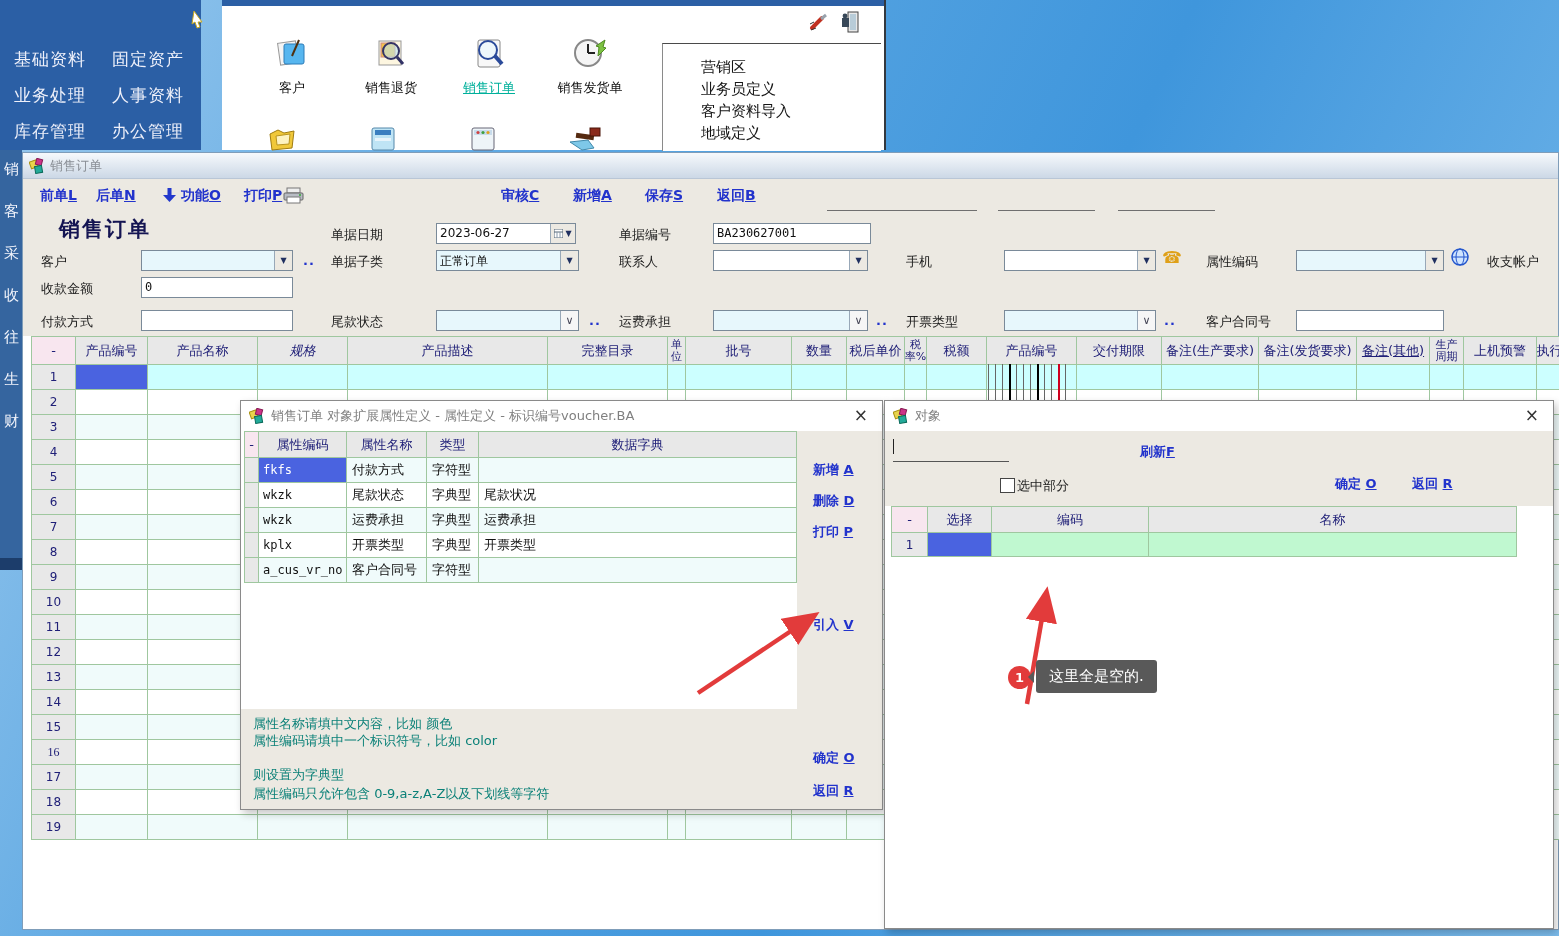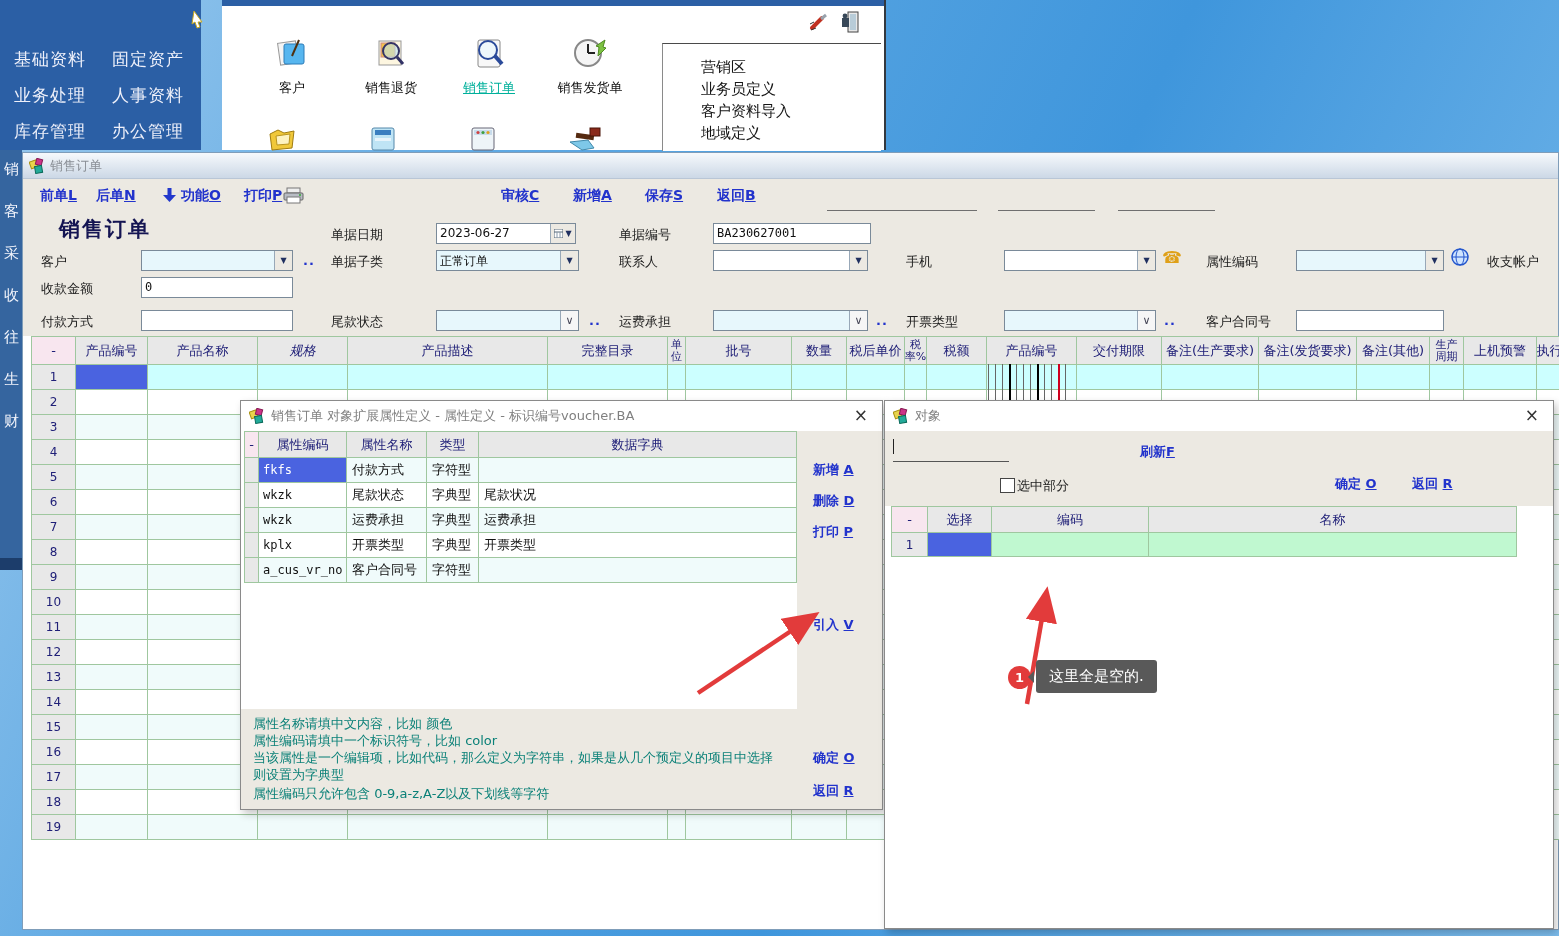--- a/index.html
+++ b/index.html
@@ -292,21 +292,21 @@
           <div class="g-cell g-small" style="width: 18px;">单位</div>
           <div class="g-cell" style="width: 106px;">批号</div>
           <div class="g-cell" style="width: 55px;">数量</div>
           <div class="g-cell" style="width: 58px;">税后单价</div>
           <div class="g-cell g-small" style="width: 22px;">税率%</div>
           <div class="g-cell" style="width: 60px;">税额</div>
           <div class="g-cell" style="width: 90px;">产品编号</div>
           <div class="g-cell" style="width: 85px;">交付期限</div>
           <div class="g-cell" style="width: 97px;">备注(生产要求)</div>
           <div class="g-cell" style="width: 98px;">备注(发货要求)</div>
-          <div class="g-cell" style="width: 73px;">备注(其他)</div>
+          <div class="g-cell" style="width: 73px; text-decoration: underline;">备注(其他)</div>
           <div class="g-cell g-small" style="width: 34px;">生产周期</div>
           <div class="g-cell" style="width: 73px;">上机预警</div>
           <div class="g-cell" style="width: 26px;">执行</div>
         </div>
         <div class="g-row">
           <div class="g-cell g-rownum" style="width: 44px;">1</div>
           <div class="g-cell r-cyan sel-cell" style="width: 72px;"></div>
           <div class="g-cell r-cyan" style="width: 110px;"></div>
           <div class="g-cell r-cyan" style="width: 90px;"></div>
           <div class="g-cell r-cyan" style="width: 200px;"></div>
@@ -628,21 +628,21 @@
           <div class="g-cell r-az" style="width: 90px;"></div>
           <div class="g-cell r-az" style="width: 85px;"></div>
           <div class="g-cell r-az" style="width: 97px;"></div>
           <div class="g-cell r-az" style="width: 98px;"></div>
           <div class="g-cell r-az" style="width: 73px;"></div>
           <div class="g-cell r-az" style="width: 34px;"></div>
           <div class="g-cell r-az" style="width: 73px;"></div>
           <div class="g-cell r-az" style="width: 26px;"></div>
         </div>
         <div class="g-row">
-          <div class="g-cell g-rownum" style="width: 44px;">16</div>
+          <div class="g-cell g-rownum" style="width: 44px; font-family: Liberation Serif, serif;">16</div>
           <div class="g-cell r-wh" style="width: 72px;"></div>
           <div class="g-cell r-wh" style="width: 110px;"></div>
           <div class="g-cell r-wh" style="width: 90px;"></div>
           <div class="g-cell r-wh" style="width: 200px;"></div>
           <div class="g-cell r-wh" style="width: 120px;"></div>
           <div class="g-cell r-wh" style="width: 18px;"></div>
           <div class="g-cell r-wh" style="width: 106px;"></div>
           <div class="g-cell r-wh" style="width: 55px;"></div>
           <div class="g-cell r-wh" style="width: 58px;"></div>
           <div class="g-cell r-wh" style="width: 22px;"></div>
@@ -801,21 +801,20 @@
           <div class="g-cell r-az codecell" style="width: 88px;">a_cus_vr_no</div>
           <div class="g-cell r-az txtcell" style="width: 80px;">客户合同号</div>
           <div class="g-cell r-az txtcell" style="width: 52px;">字符型</div>
           <div class="g-cell r-az txtcell" style="width: 318px;"></div>
         </div>
       </div>
 
     <div class="panelGray" style="left:0px;top:308px;width:556px;height:100px">
       <div class="help" style="left:12px;top:6px">属性名称请填中文内容，比如 颜色</div>
       <div class="help" style="left:12px;top:23px">属性编码请填中一个标识符号，比如 color</div>
-      <div class="help" style="left:12px;top:40px">当该属性是一个编辑项，比如代码，那么定义为字符串，如果是从几个预定义的项目中选择</div>
       <div class="help" style="left:12px;top:57px">则设置为字典型</div>
       <div class="help" style="left:12px;top:76px">属性编码只允许包含 0-9,a-z,A-Z以及下划线等字符</div>
     </div>
   </div>
 
   <div class="dlg" style="left:884px;top:400px;width:668px;height:527px;z-index:11">
     <div class="dlgTitle">
       <svg width="16" height="16">
           <rect x="1" y="3" width="7" height="7" fill="#e8d44d" stroke="#a89010" transform="rotate(-20 4 6)"></rect>
           <rect x="7" y="1" width="6" height="6" fill="#cc3388" stroke="#881a55" transform="rotate(15 10 4)"></rect>

